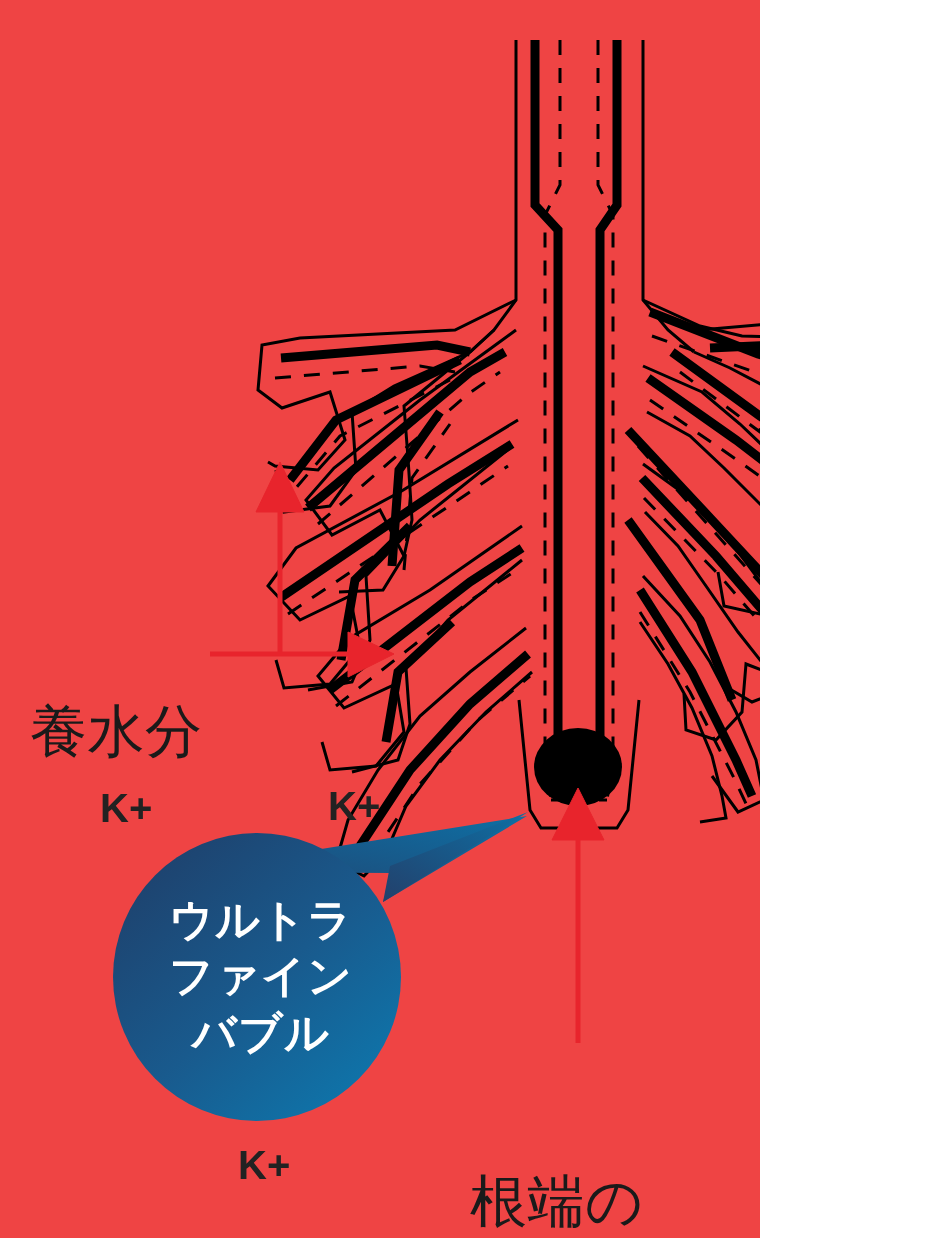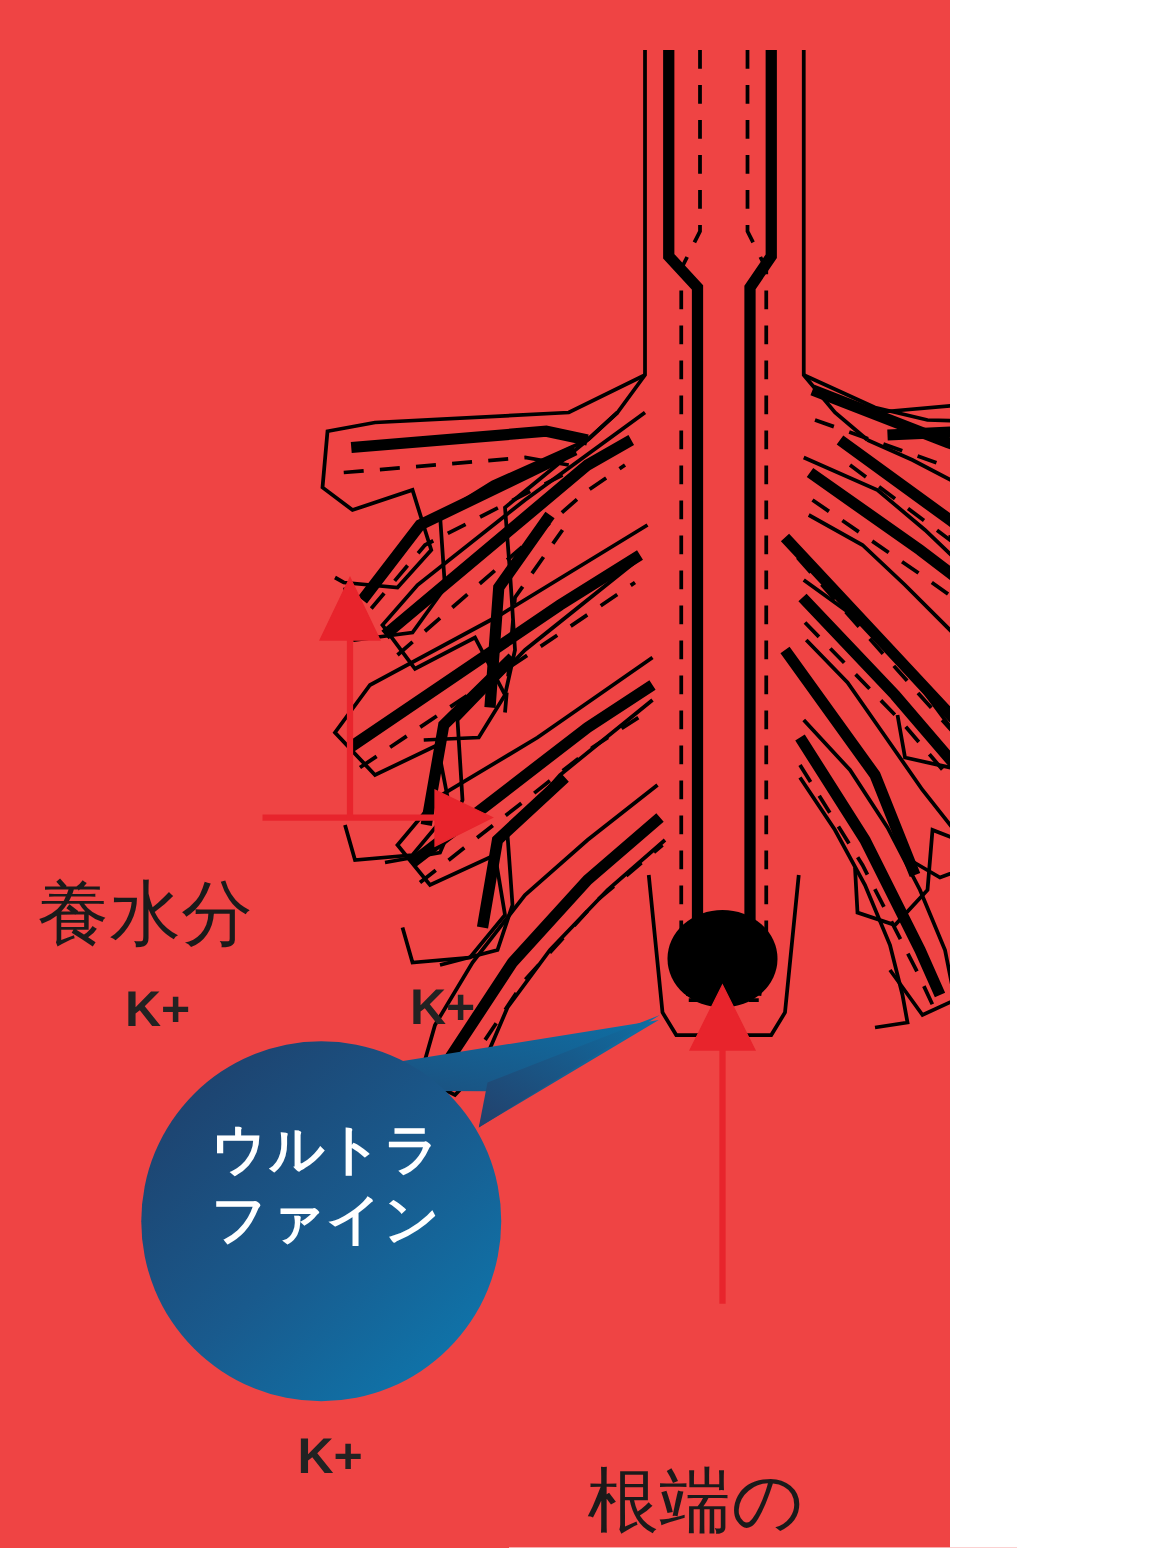--- a/index.html
+++ b/index.html
@@ -204,15 +204,16 @@
     
   </div>
 
   <div class="kplus" style="left:100px; top:786px;">K+</div>
   <div class="kplus" style="left:328px; top:784px;">K+</div>
   <div class="kplus" style="left:238px; top:1143px;">K+</div>
 
   <div class="bubble-text" style="left:116px; top:892px;">
     <div>ウルトラ</div>
     <div>ファイン</div>
+    <div>バブル</div>
   </div>
 
 </div>
 
 </body></html>

